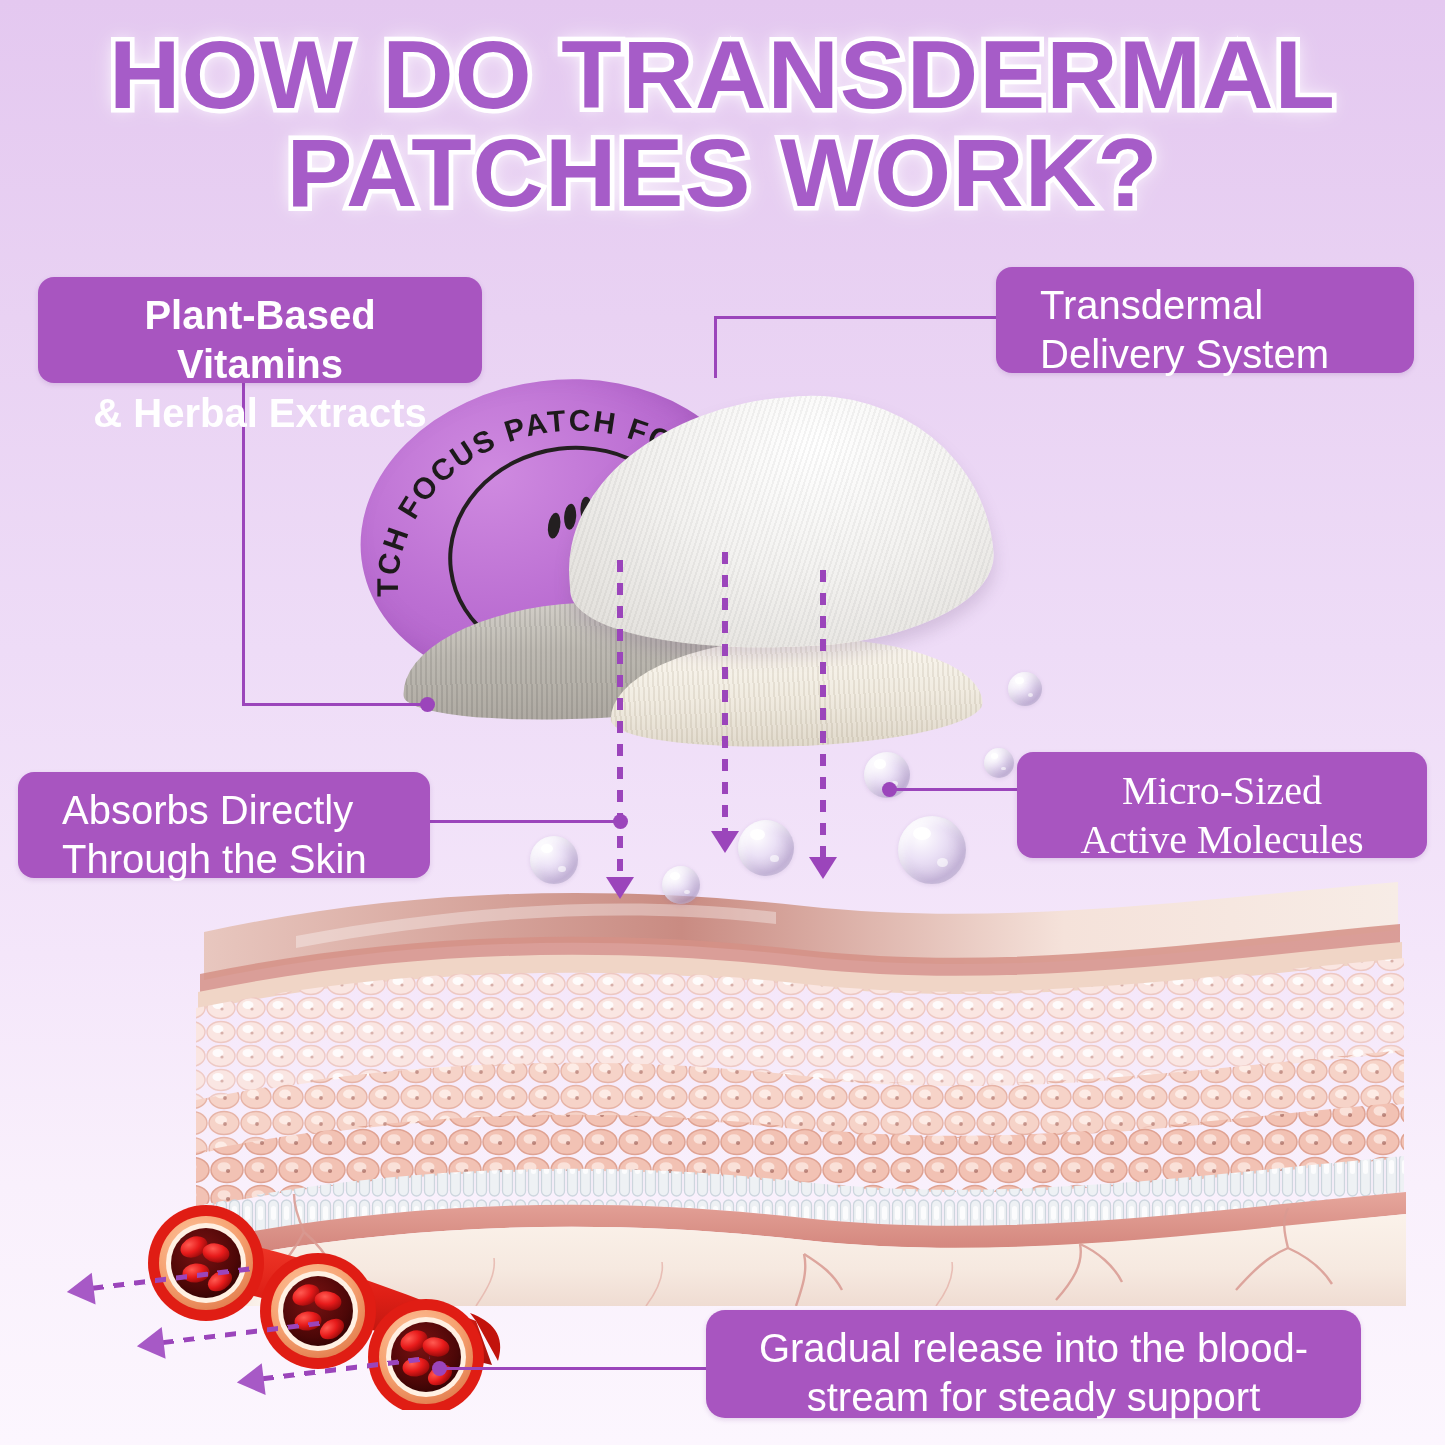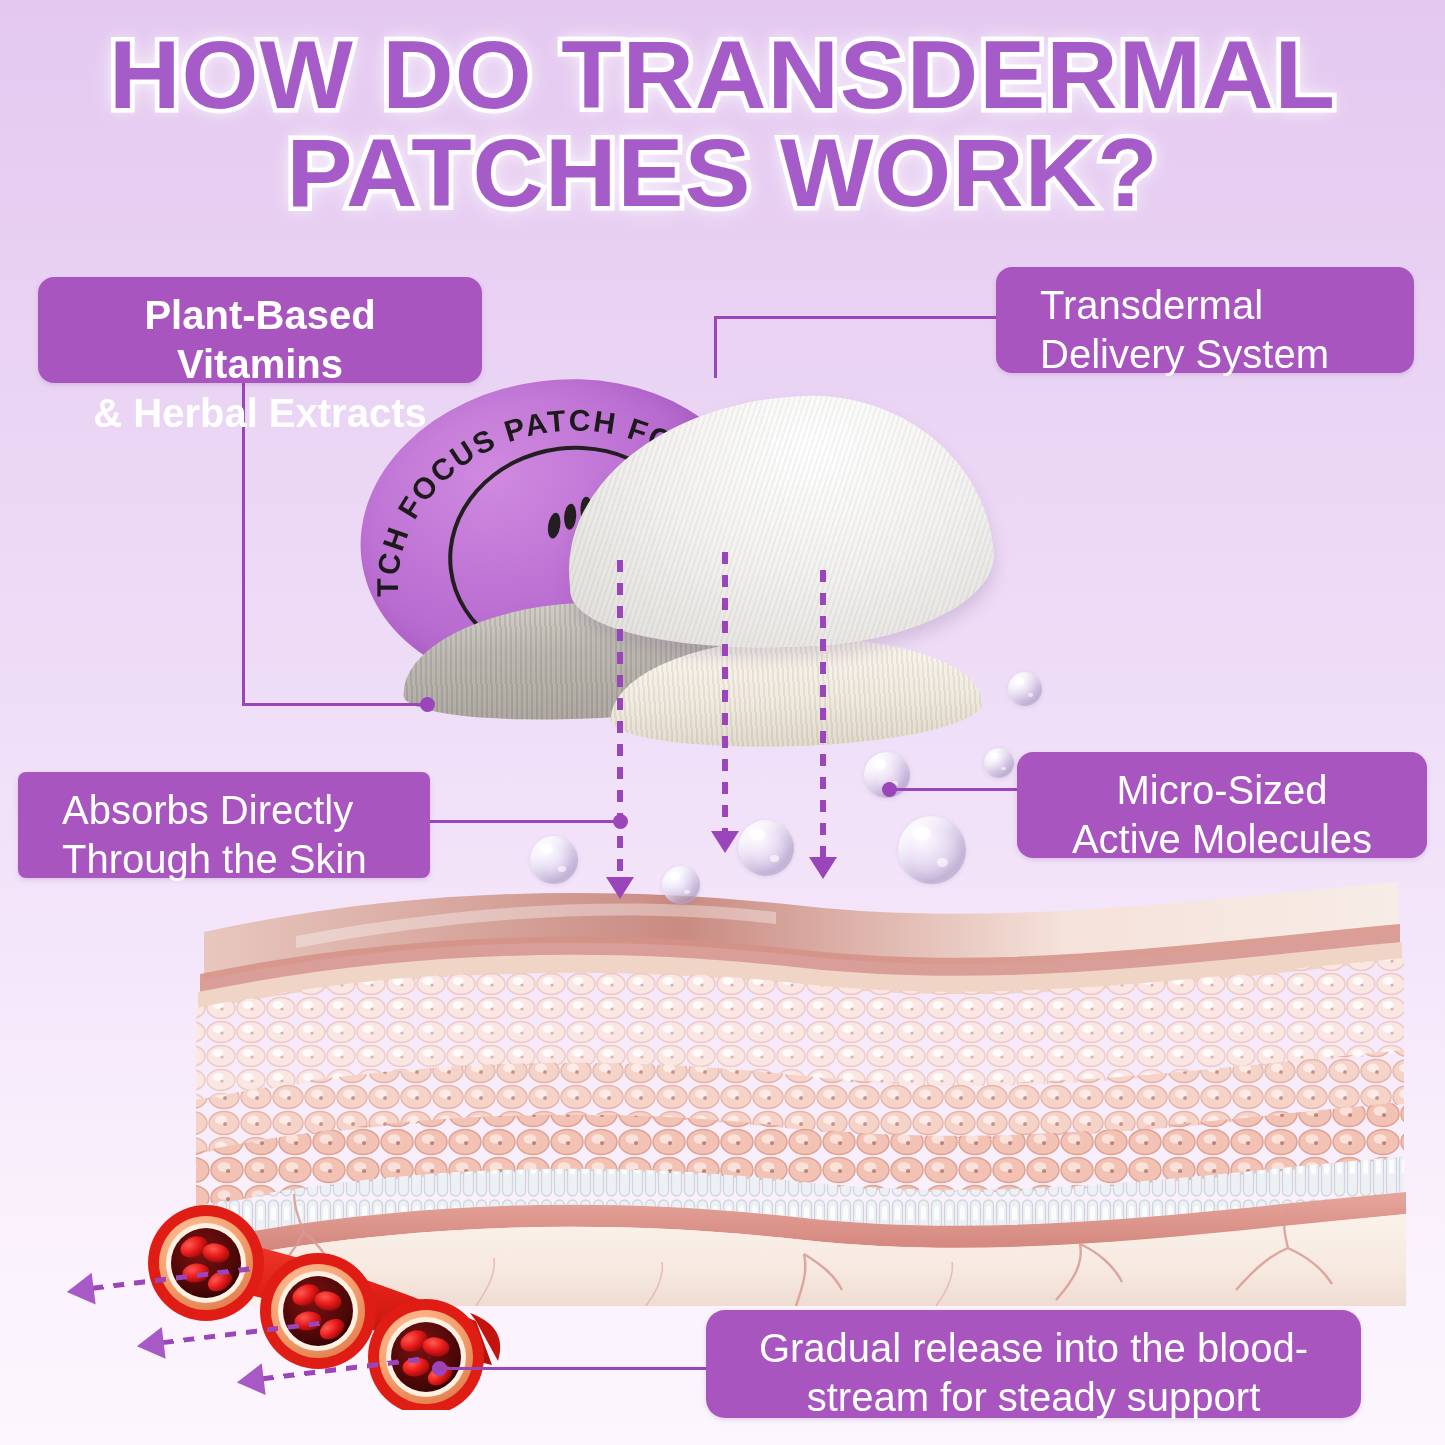--- a/index.html
+++ b/index.html
@@ -40,22 +40,22 @@
     padding:14px 22px 16px 22px;
     box-sizing:border-box;
     white-space:pre-line;
     box-shadow:0 2px 5px rgba(120,60,150,.18);
   }
   .box.c{text-align:center;}
   .box.l{text-align:left;padding-left:44px;}
 
   #box-plant      {left:38px;  top:277px;  width:444px; height:106px;font-weight:bold;}
   #box-transdermal{left:996px; top:267px;  width:418px; height:106px; }
-  #box-absorbs    {left:18px;  top:772px;  width:412px; height:106px;border-radius:8px;}
-  #box-micro      {left:1017px;top:752px;  width:410px; height:106px;}
+  #box-absorbs    {left:18px;  top:772px;  width:412px; height:106px;}
+  #box-micro      {left:1017px;top:752px;  width:410px; height:106px;font-family:Liberation Serif, serif;}
   #box-gradual    {left:706px; top:1310px; width:655px; height:108px;border-radius:19px;}
 
   
   .ln{position:absolute;background:#9b45bb;}
   .dot{position:absolute;width:15px;height:15px;border-radius:50%;background:#9b45bb;}
 
   
   #patch-wrap{position:absolute;left:352px;top:370px;width:660px;height:400px;}
 
   .patch-disc{

